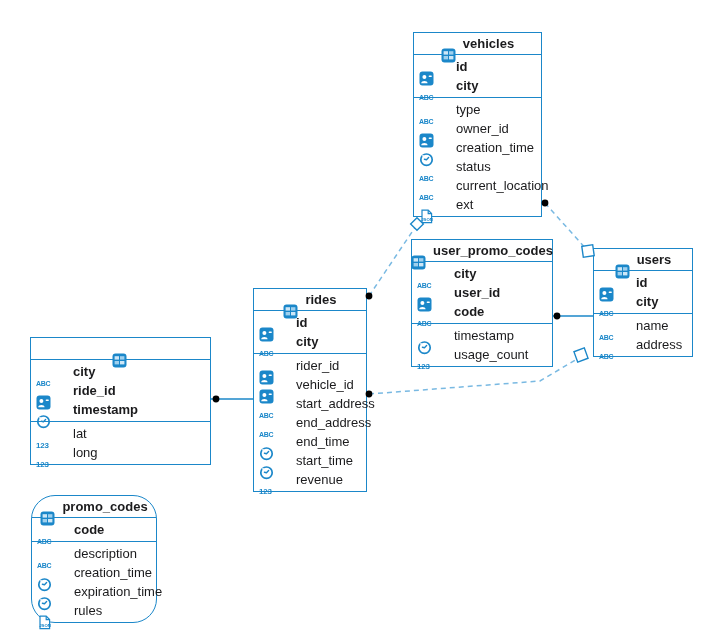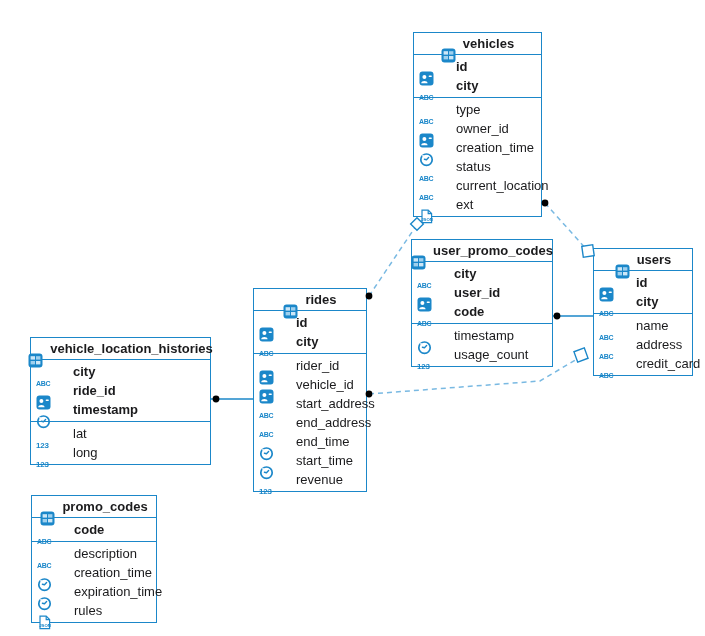--- a/index.html
+++ b/index.html
@@ -226,26 +226,20 @@
               <span class="icon-text">ABC</span>
             </span>
             <span class="clabel">name</span>
           </div>
           <div class="row">
             <span class="icon">
               <span class="icon-text">ABC</span>
             </span>
             <span class="clabel">address</span>
           </div>
-          <div class="row">
-            <span class="icon">
-              <span class="icon-text">ABC</span>
-            </span>
-            <span class="clabel">credit_card</span>
-          </div>
         </div>
       </div>
       <div class="table" style="left: 253px; top: 288px; width: 114px;">
         <div class="thead">
           <span class="icon">
             <svg width="15" height="15" viewBox="0 0 15 15">
       <rect x="0.5" y="0.5" width="14" height="14" rx="3" fill="#1b87c9"></rect>
       <rect x="2.6" y="3.2" width="4.4" height="3.4" fill="#cde7f7"></rect>
       <rect x="8" y="3.2" width="4.4" height="3.4" fill="#9fd0ee"></rect>
       <rect x="2.6" y="8" width="4.4" height="3.4" fill="#9fd0ee"></rect>
@@ -341,21 +335,20 @@
         <div class="thead">
           <span class="icon">
             <svg width="15" height="15" viewBox="0 0 15 15">
       <rect x="0.5" y="0.5" width="14" height="14" rx="3" fill="#1b87c9"></rect>
       <rect x="2.6" y="3.2" width="4.4" height="3.4" fill="#cde7f7"></rect>
       <rect x="8" y="3.2" width="4.4" height="3.4" fill="#9fd0ee"></rect>
       <rect x="2.6" y="8" width="4.4" height="3.4" fill="#9fd0ee"></rect>
       <rect x="8" y="8" width="4.4" height="3.4" fill="#cde7f7"></rect>
     </svg>
           </span>
-          <span class="tname">vehicle_location_histories</span>
         </div>
         <div class="tsection">
           <div class="row pk">
             <span class="icon">
               <span class="icon-text">ABC</span>
             </span>
             <span class="clabel">city</span>
           </div>
           <div class="row pk">
             <span class="icon">
@@ -388,21 +381,21 @@
             <span class="clabel">lat</span>
           </div>
           <div class="row">
             <span class="icon">
               <span class="icon-text icon-num">123</span>
             </span>
             <span class="clabel">long</span>
           </div>
         </div>
       </div>
-      <div class="table" style="left: 31px; top: 495px; width: 126px;">
+      <div class="table" style="left: 31px; top: 495px; width: 126px; border-radius: 24px;">
         <div class="thead">
           <span class="icon">
             <svg width="15" height="15" viewBox="0 0 15 15">
       <rect x="0.5" y="0.5" width="14" height="14" rx="3" fill="#1b87c9"></rect>
       <rect x="2.6" y="3.2" width="4.4" height="3.4" fill="#cde7f7"></rect>
       <rect x="8" y="3.2" width="4.4" height="3.4" fill="#9fd0ee"></rect>
       <rect x="2.6" y="8" width="4.4" height="3.4" fill="#9fd0ee"></rect>
       <rect x="8" y="8" width="4.4" height="3.4" fill="#cde7f7"></rect>
     </svg>
           </span>

